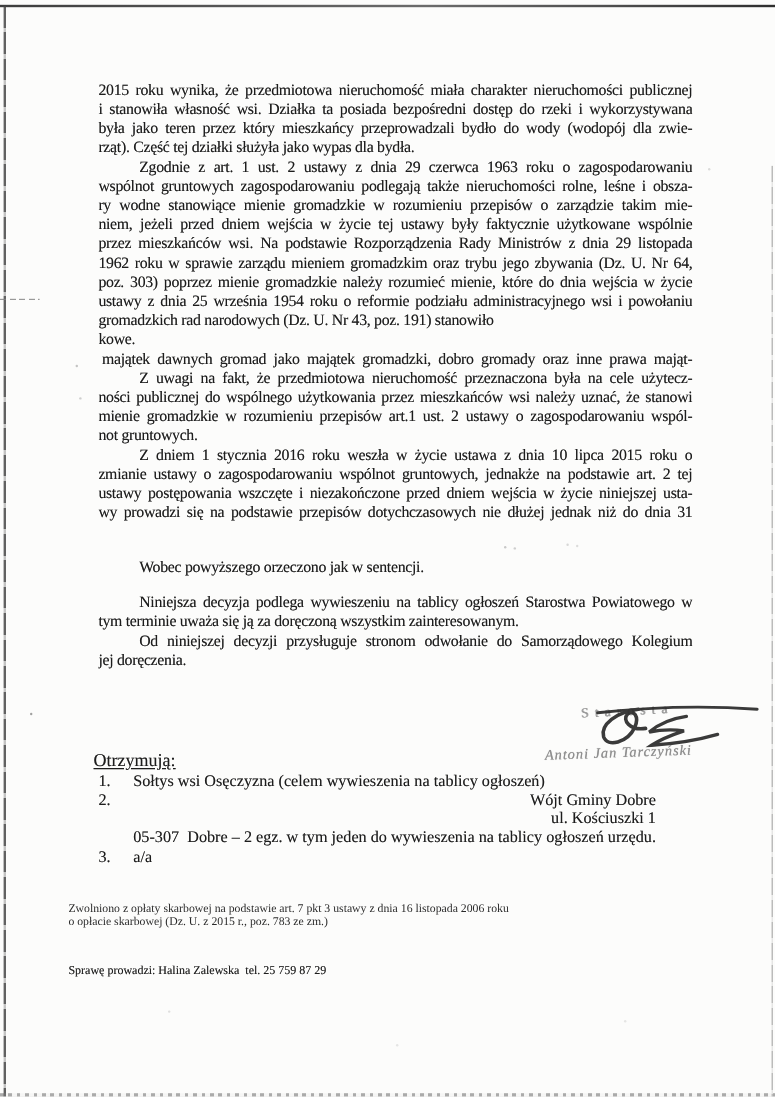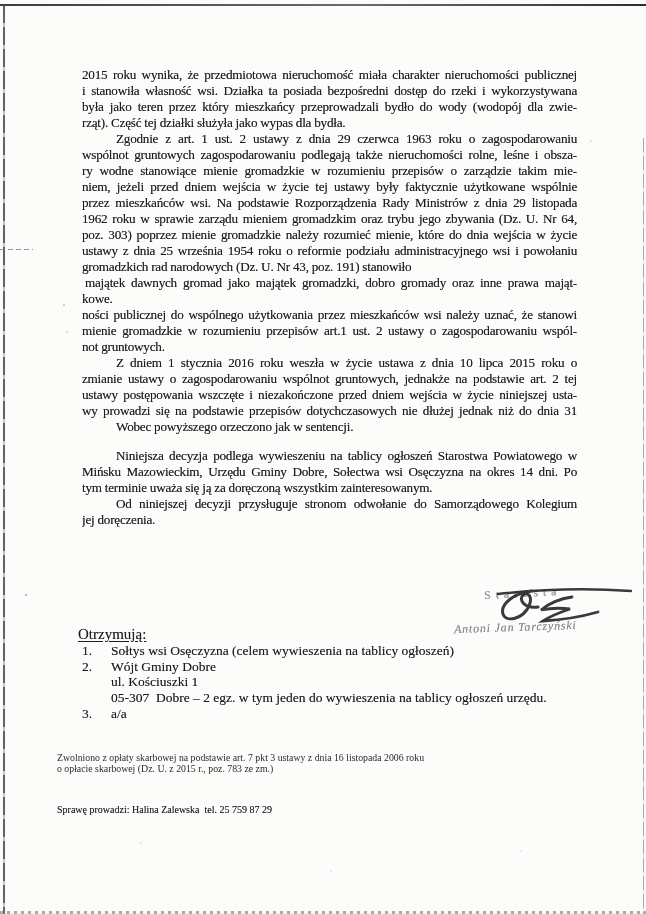--- a/index.html
+++ b/index.html
@@ -43,21 +43,21 @@
     letter-spacing:.8px; color:#8f8f8f; text-shadow:0 0 .6px #9a9a9a; transform:rotate(-2deg);
     white-space:pre; }
 
   
   .dist { position:absolute; left:78px; top:626px; filter:blur(0.25px);
     text-shadow:0 0 .4px rgba(29,29,29,.5); }
   .dist-heading { text-decoration:underline; text-underline-offset:2px; height:17px;
     line-height:17px; font-size:15px; }
   .dist-item { display:flex; }
   .dist-num { width:29px; padding-left:4px; font-size:13.5px; line-height:15.7px; }
-  .dist-text div { white-space:pre; height:15.7px; line-height:15.7px; font-size:13.5px; }
+  .dist-text div { white-space:pre; height:15.7px; line-height:15.7px; font-size:13.5px;text-align:right; }
 
   
   .footnote { position:absolute; left:57px; top:752px; font-size:9.8px; line-height:11.3px;
     color:#2a2a2a; filter:blur(0.2px); }
   .case-officer { position:absolute; left:57px; top:804px; font-size:10px; white-space:pre;
     filter:blur(0.25px); text-shadow:0 0 .4px rgba(29,29,29,.5); }
 </style>
 </head>
 <body>
 
@@ -76,32 +76,32 @@
       <div class="line last">rząt). Część tej działki służyła jako wypas dla bydła.</div>
       <div class="line" style="padding-left: 34px;">Zgodnie z art. 1 ust. 2 ustawy z dnia 29 czerwca 1963 roku o zagospodarowaniu</div>
       <div class="line">wspólnot gruntowych zagospodarowaniu podlegają także nieruchomości rolne, leśne i obsza-</div>
       <div class="line">ry wodne stanowiące mienie gromadzkie w rozumieniu przepisów o zarządzie takim mie-</div>
       <div class="line">niem, jeżeli przed dniem wejścia w życie tej ustawy były faktycznie użytkowane wspólnie</div>
       <div class="line">przez mieszkańców wsi. Na podstawie Rozporządzenia Rady Ministrów z dnia 29 listopada</div>
       <div class="line">1962 roku w sprawie zarządu mieniem gromadzkim oraz trybu jego zbywania (Dz. U. Nr 64,</div>
       <div class="line">poz. 303) poprzez mienie gromadzkie należy rozumieć mienie, które do dnia wejścia w życie</div>
       <div class="line">ustawy z dnia 25 września 1954 roku o reformie podziału administracyjnego wsi i powołaniu</div>
       <div class="line last">gromadzkich rad narodowych (Dz. U. Nr 43, poz. 191) stanowiło</div>
+      <div class="line last">kowe.</div>
       <div class="line" style="padding-left: 3px;">majątek dawnych gromad jako majątek gromadzki, dobro gromady oraz inne prawa mająt-</div>
-      <div class="line last">kowe.</div>
+      <div class="line" style="padding-left: 34px;">Z uwagi na fakt, że przedmiotowa nieruchomość przeznaczona była na cele użytecz-</div>
       <div class="line">ności publicznej do wspólnego użytkowania przez mieszkańców wsi należy uznać, że stanowi</div>
       <div class="line">mienie gromadzkie w rozumieniu przepisów art.1 ust. 2 ustawy o zagospodarowaniu wspól-</div>
       <div class="line last">not gruntowych.</div>
       <div class="line" style="padding-left: 34px;">Z dniem 1 stycznia 2016 roku weszła w życie ustawa z dnia 10 lipca 2015 roku o</div>
       <div class="line">zmianie ustawy o zagospodarowaniu wspólnot gruntowych, jednakże na podstawie art. 2 tej</div>
       <div class="line">ustawy postępowania wszczęte i niezakończone przed dniem wejścia w życie niniejszej usta-</div>
       <div class="line">wy prowadzi się na podstawie przepisów dotychczasowych nie dłużej jednak niż do dnia 31</div>
-      <div class="line last" style="margin-top: 0; padding-left: 34px;">Wobec powyższego orzeczono jak w sentencji.</div>
+      <div class="line last" style="margin-top: 30px; padding-left: 34px;">Wobec powyższego orzeczono jak w sentencji.</div>
       <div class="line" style="margin-top: 13px; padding-left: 34px;">Niniejsza decyzja podlega wywieszeniu na tablicy ogłoszeń Starostwa Powiatowego w</div>
-      <div class="line">Mińsku Mazowieckim, Urzędu Gminy Dobre, Sołectwa wsi Osęczyzna na okres 14 dni. Po</div>
       <div class="line last">tym terminie uważa się ją za doręczoną wszystkim zainteresowanym.</div>
       <div class="line" style="padding-left: 34px;">Od niniejszej decyzji przysługuje stronom odwołanie do Samorządowego Kolegium</div>
       <div class="line last">jej doręczenia.</div>
     </div>
 
   <div class="signature-block">
     <span class="stamp-title">Starosta</span>
     <svg class="signature-svg" viewBox="0 0 196 70">
       <g fill="none" stroke="#2a2a2a" stroke-linecap="round" opacity="0.92">
         <path d="M50 16 C 95 11, 140 10, 183 13" stroke-width="2.4"></path>

